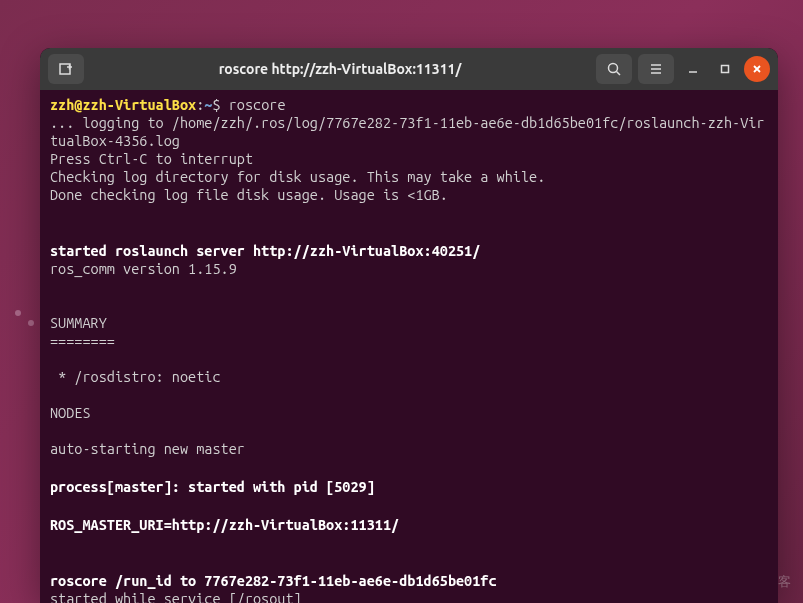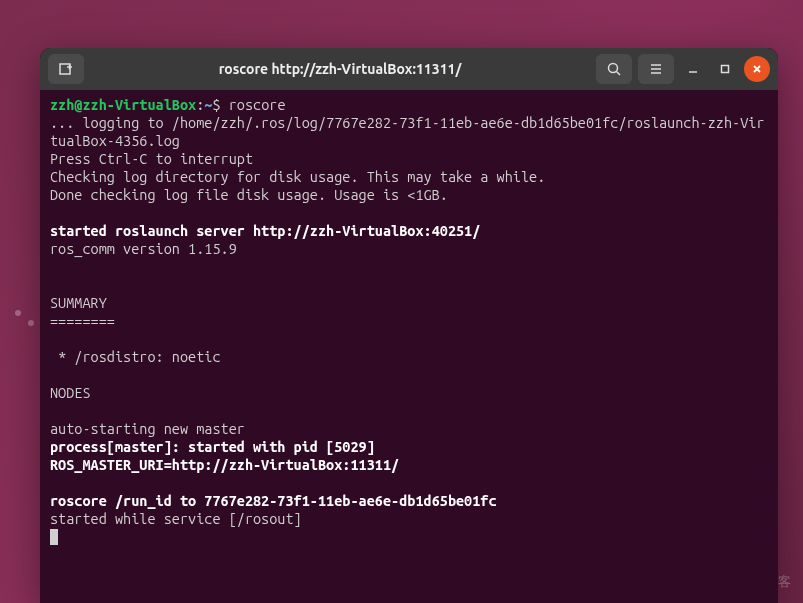--- a/index.html
+++ b/index.html
@@ -93,24 +93,24 @@
     .win-ctrl svg { width: 12px; height: 12px; }
     .terminal-body {
       flex: 1;
       padding: 6px 10px;
       font-size: 14.5px;
       line-height: 18px;
       color: #d0d0d0;
       overflow: hidden;
       font-family: "Ubuntu Mono", "DejaVu Sans Mono", monospace;
     }
-    .prompt-user { color: #22c55e; font-weight: bold; }
+    .prompt-user { color: #fde047; font-weight: bold; }
     .prompt-path { color: #729fcf; font-weight: bold; }
     .prompt-sep { color: #d0d0d0; }
-    .bold { font-weight: bold; color: #ffffff; }
+    .bold { font-weight: bold; color: #ffffff; margin-top: 20px; }
     .cursor {
       display: inline-block;
       width: 8px;
       height: 16px;
       background: #d0d0d0;
       vertical-align: text-bottom;
     }
     .line { white-space: pre-wrap; word-break: break-all; }
   </style>
 </head>

